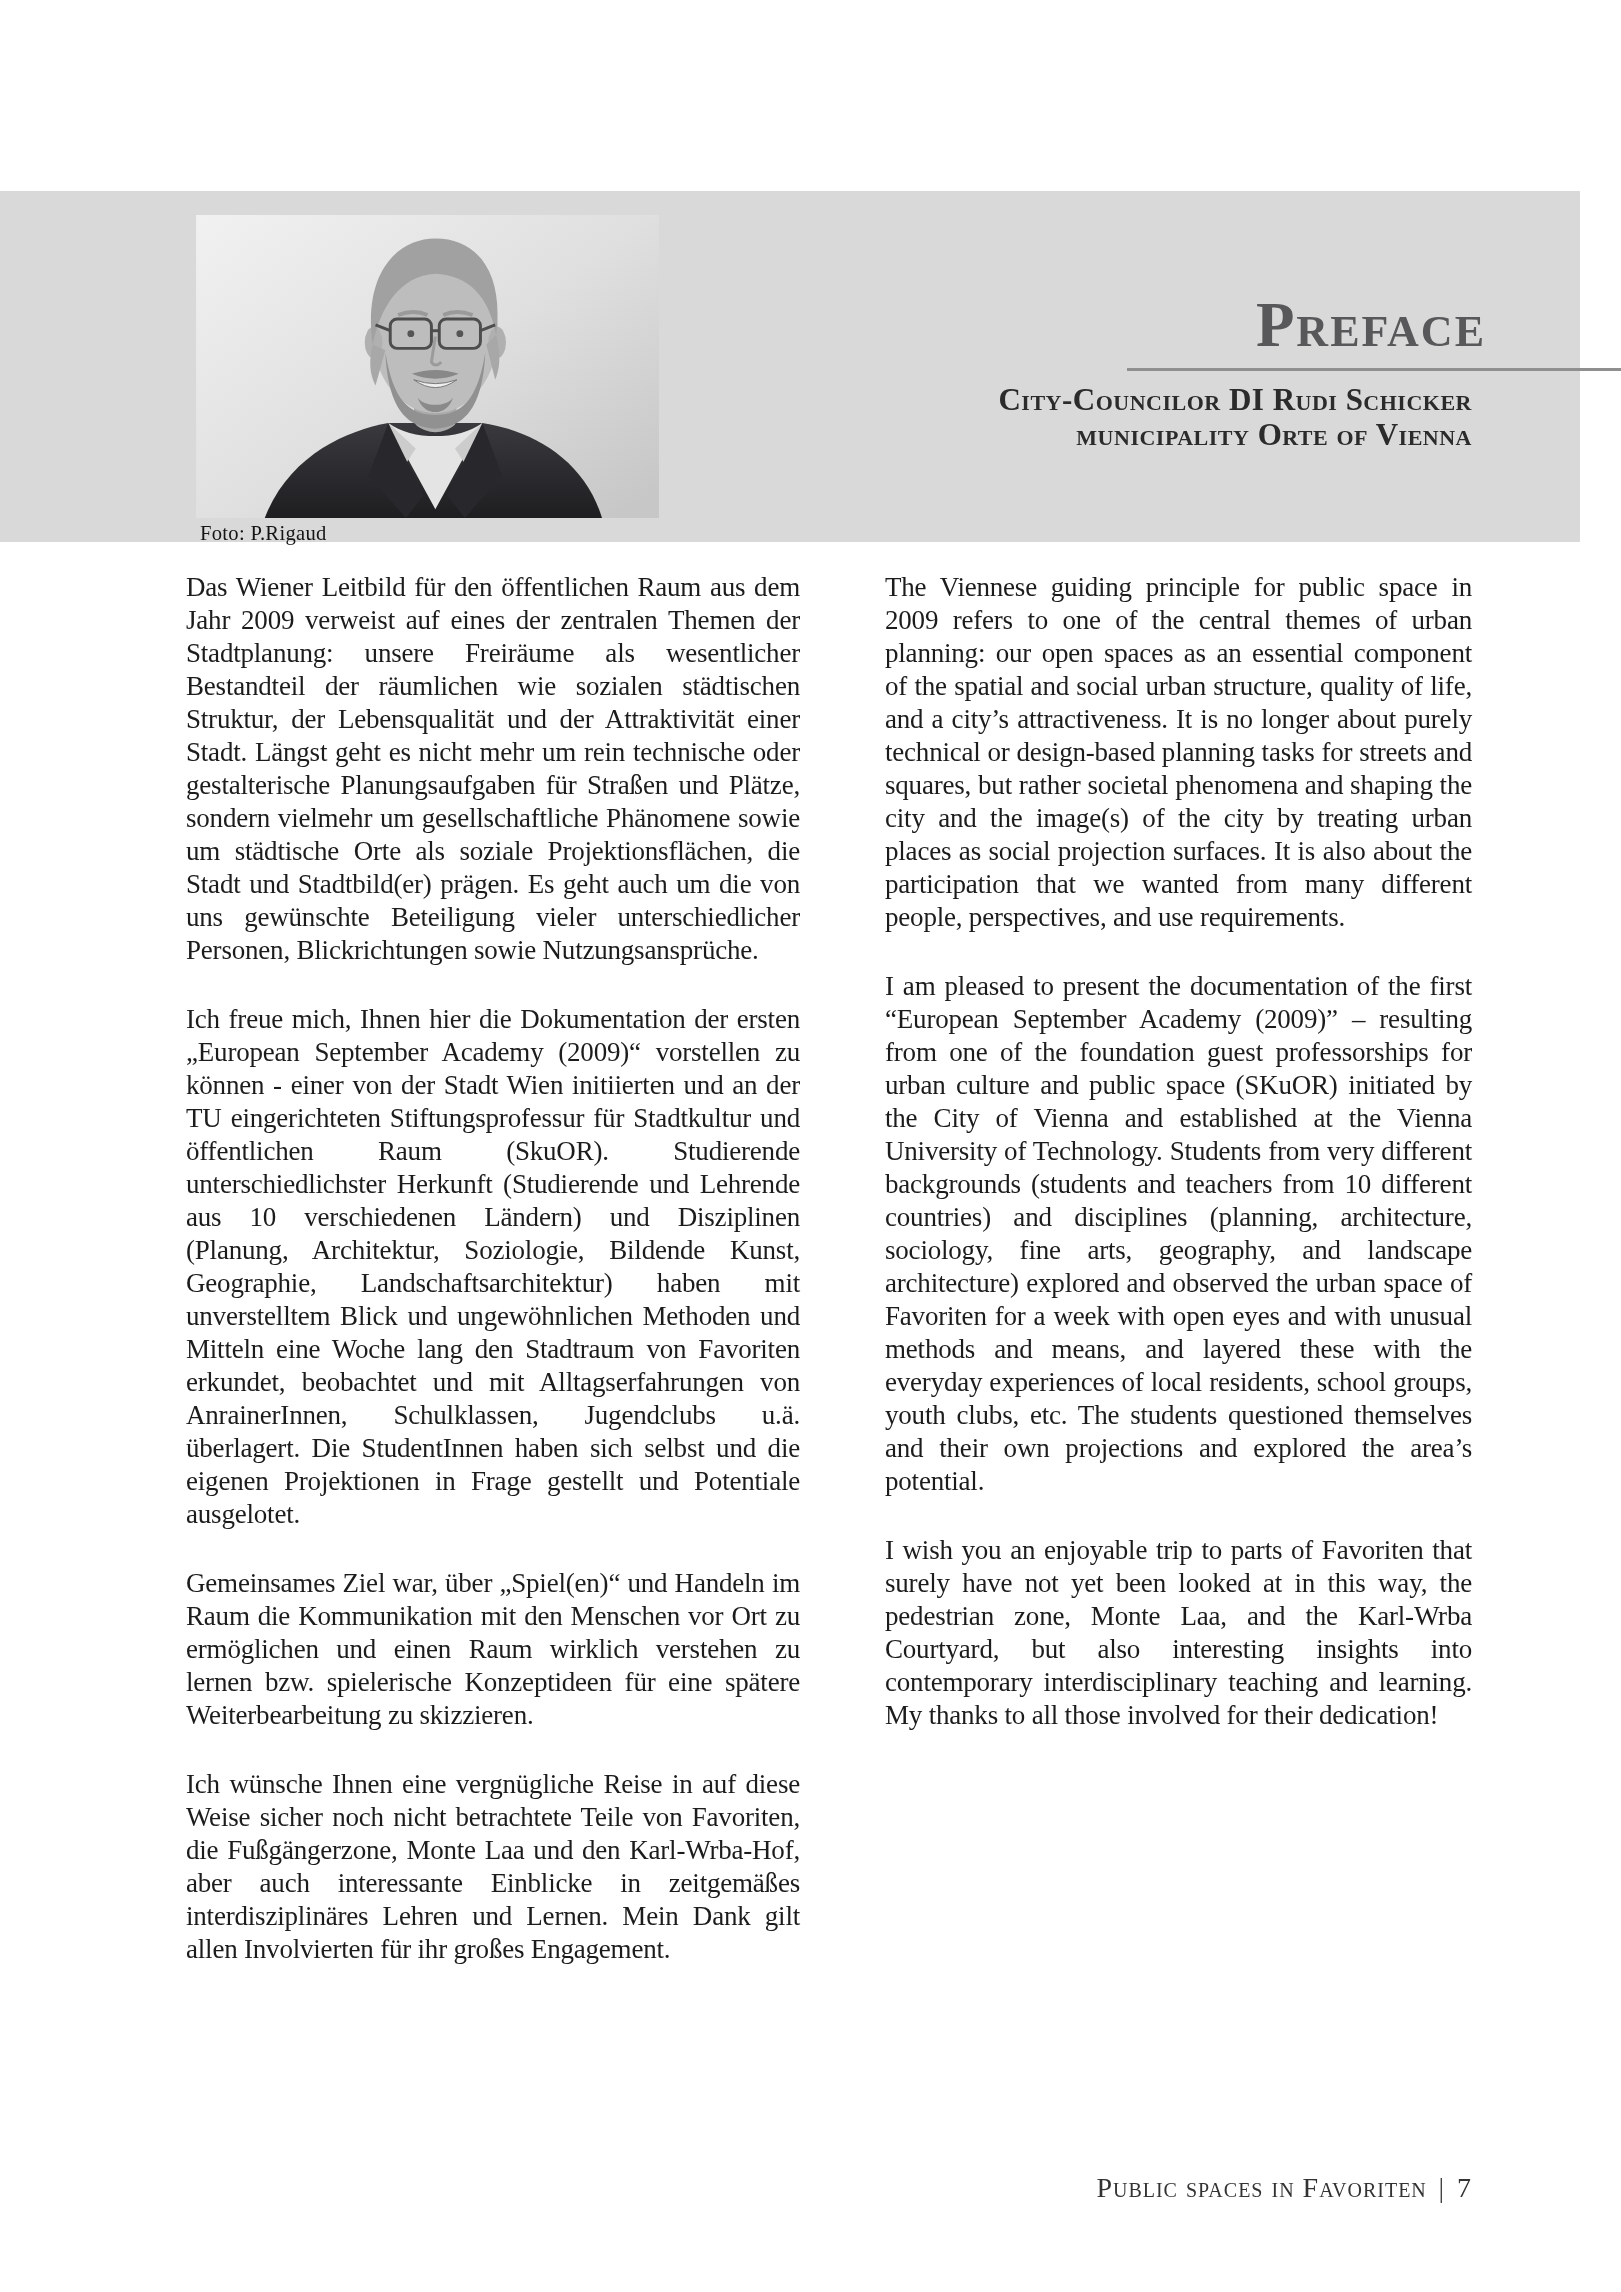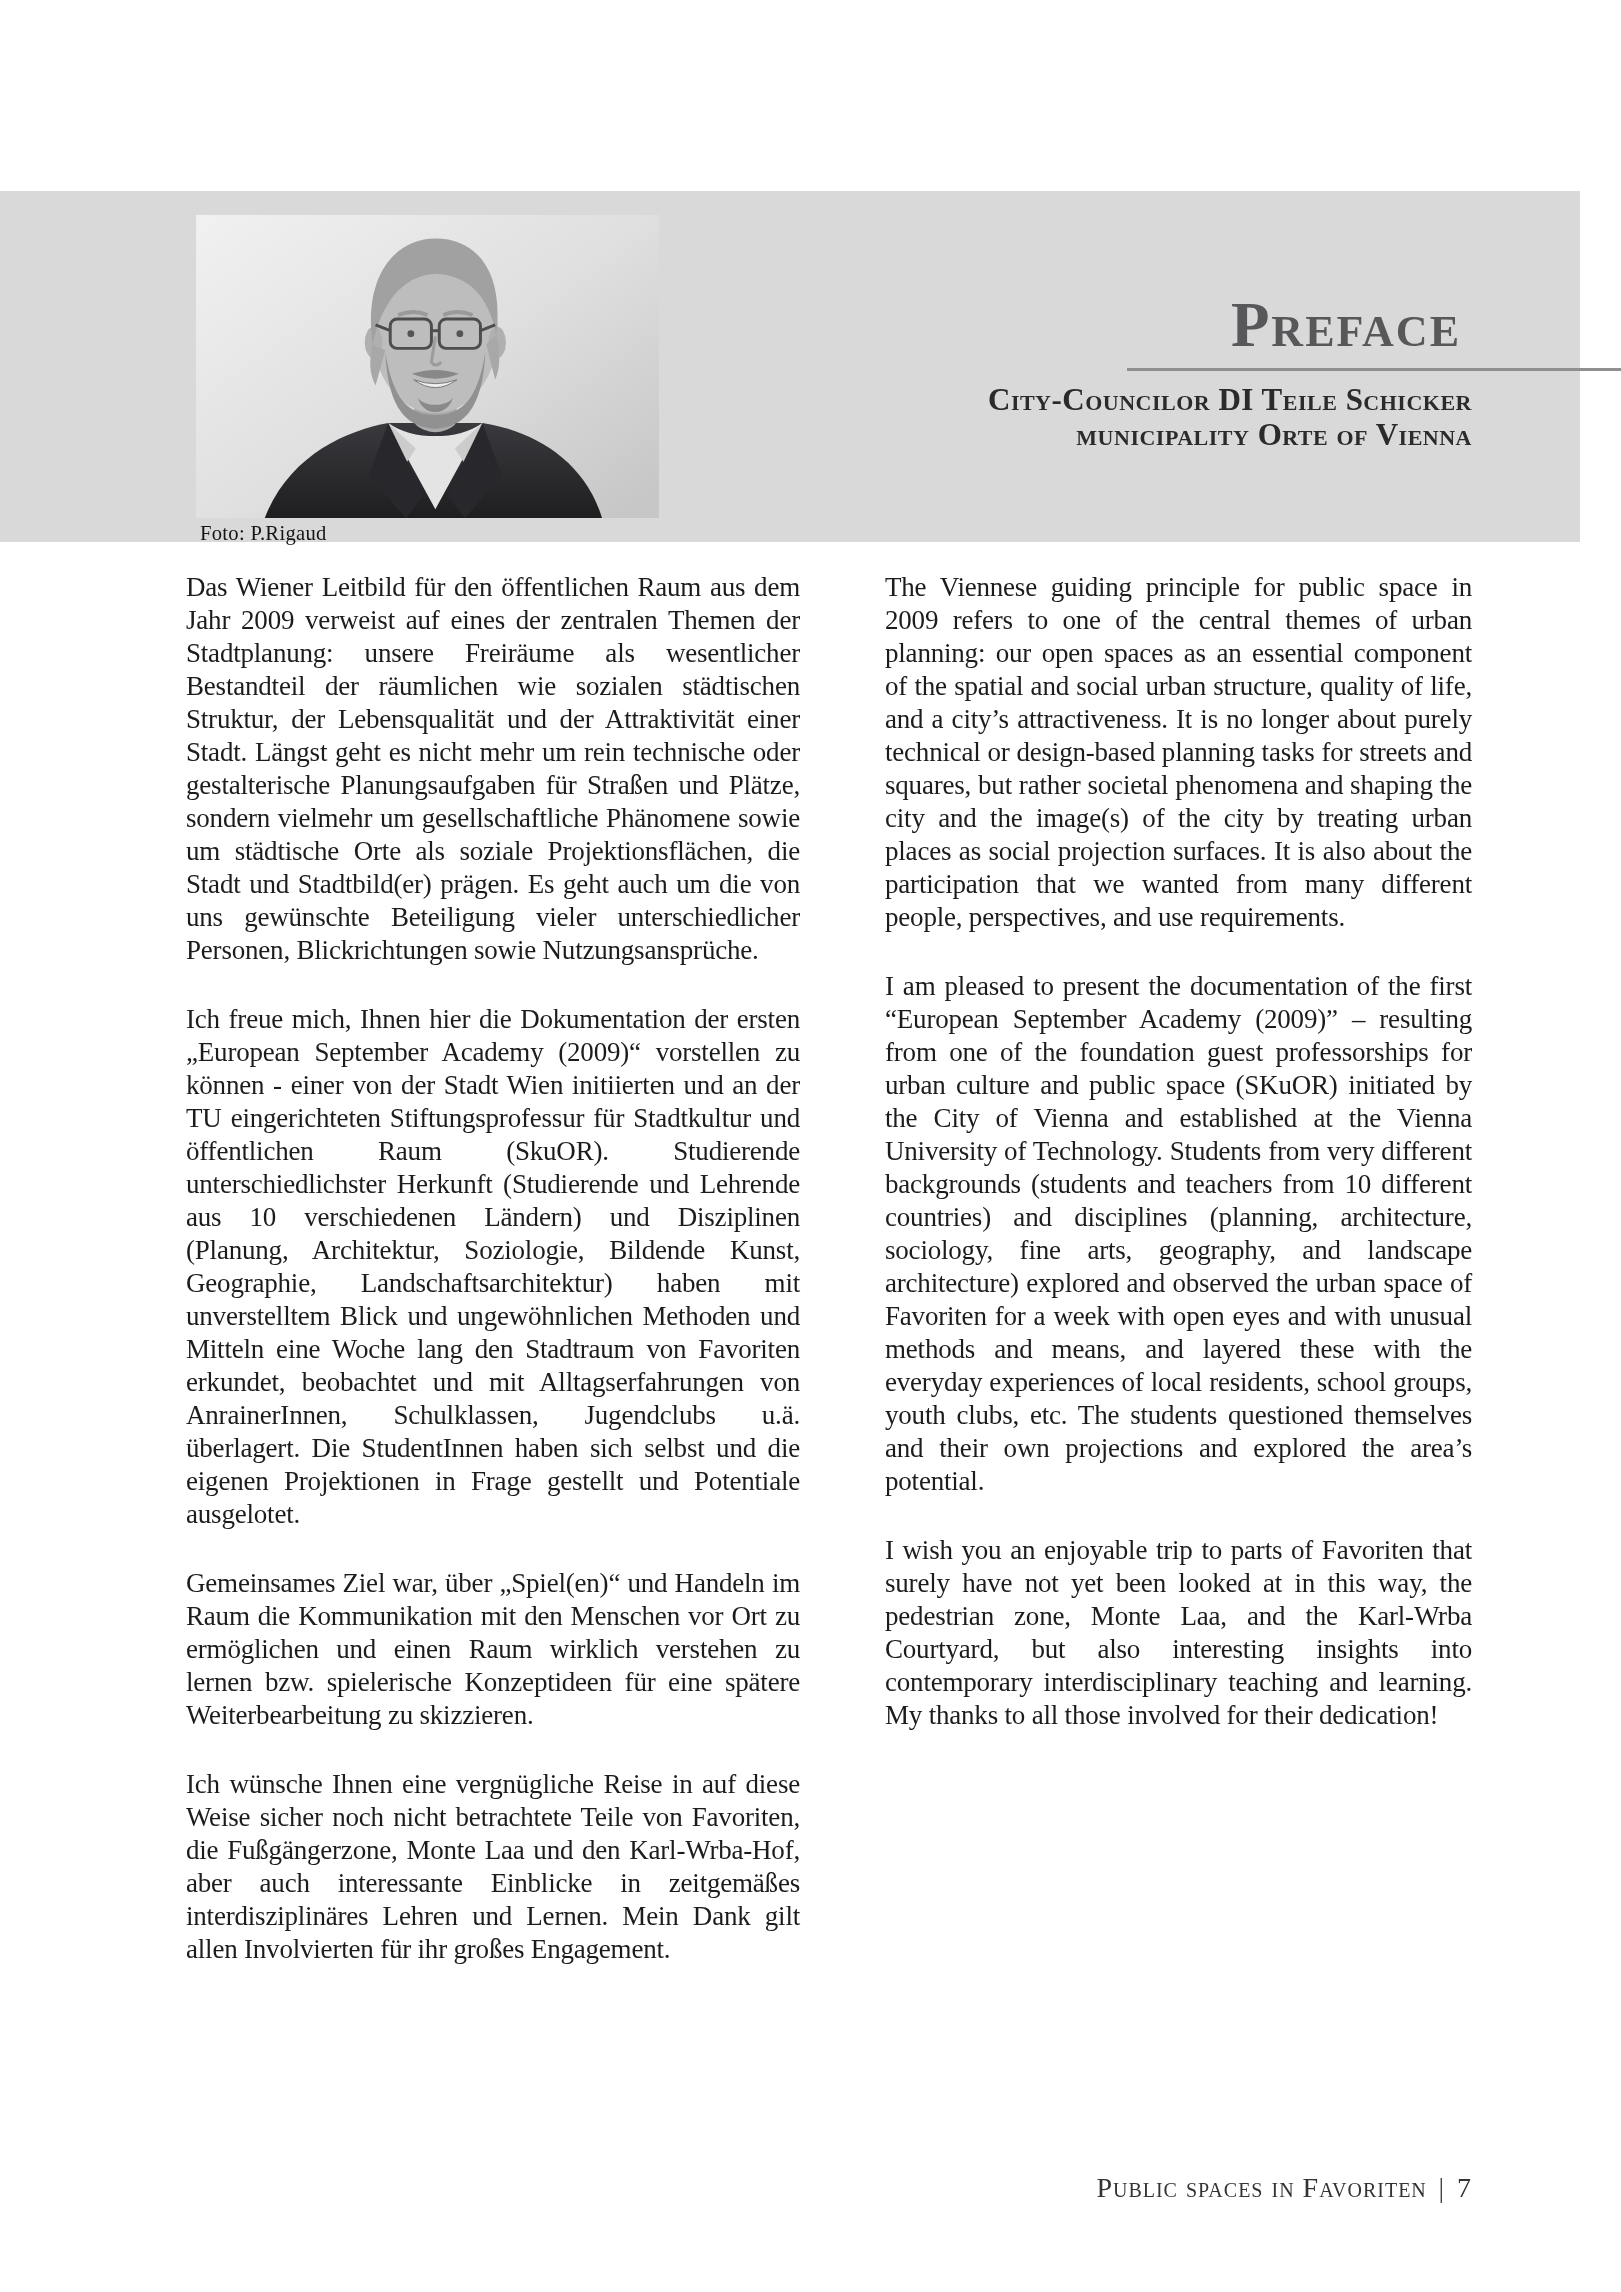--- a/index.html
+++ b/index.html
@@ -15,21 +15,21 @@
   .photo{
     position:absolute;left:196px;top:215px;width:463px;height:303px;
     overflow:hidden;
   }
   .photo svg{display:block;}
   .caption{
     position:absolute;left:200px;top:522px;
     font-size:20.6px;color:#151515;letter-spacing:0.3px;
   }
   .title{
-    position:absolute;right:160px;top:294px;text-align:right;
+    position:absolute;right:135px;top:294px;text-align:right;
     font-variant:small-caps;font-weight:700;font-size:63px;line-height:1.0;
     color:var(--title,#58585a);letter-spacing:2px;white-space:nowrap;
   }
   .rule{
     position:absolute;left:1127px;right:0;top:368px;height:2.9px;
     background:var(--rule,#8f8f8f);
   }
   .subtitle{
     position:absolute;right:149px;top:382px;text-align:right;
     font-variant:small-caps;font-weight:700;font-size:31px;line-height:35px;
@@ -112,21 +112,21 @@
   </svg>
 </div>
 
 <div class="caption">Foto: P.Rigaud</div>
 
 <div class="title">Preface</div>
 
 <div class="rule"></div>
 
 <div class="subtitle">
-  <div>City-Councilor DI Teile Schicker</div>
+  <div>City-Councilor DI Rudi Schicker</div>
   <div>municipality Orte of Vienna</div>
 </div>
 
 <div class="col col-left">
     <p>Das Wiener Leitbild für den öffentlichen Raum aus dem Jahr 2009 verweist auf eines der zentralen Themen der Stadtplanung: unsere Freiräume als wesentlicher Bestandteil der räumlichen wie sozialen städtischen Struktur, der Lebensqualität und der Attraktivität einer Stadt. Längst geht es nicht mehr um rein technische oder gestalterische Planungsaufgaben für Straßen und Plätze, sondern vielmehr um gesellschaftliche Phänomene sowie um städtische Orte als soziale Projektionsflächen, die Stadt und Stadtbild(er) prägen. Es geht auch um die von uns gewünschte Beteiligung vieler unterschiedlicher Personen, Blickrichtungen sowie Nutzungsansprüche.</p>
     <p>Ich freue mich, Ihnen hier die Dokumentation der ersten „European September Academy (2009)“ vorstellen zu können - einer von der Stadt Wien initiierten und an der TU eingerichteten Stiftungsprofessur für Stadtkultur und öffentlichen Raum (SkuOR). Studierende unterschiedlichster Herkunft (Studierende und Lehrende aus 10 verschiedenen Ländern) und Disziplinen (Planung, Architektur, Soziologie, Bildende Kunst, Geographie, Landschaftsarchitektur) haben mit unverstelltem Blick und ungewöhnlichen Methoden und Mitteln eine Woche lang den Stadtraum von Favoriten erkundet, beobachtet und mit Alltagserfahrungen von AnrainerInnen, Schulklassen, Jugendclubs u.ä. überlagert. Die StudentInnen haben sich selbst und die eigenen Projektionen in Frage gestellt und Potentiale ausgelotet.</p>
     <p>Gemeinsames Ziel war, über „Spiel(en)“ und Handeln im Raum die Kommunikation mit den Menschen vor Ort zu ermöglichen und einen Raum wirklich verstehen zu lernen bzw. spielerische Konzeptideen für eine spätere Weiterbearbeitung zu skizzieren.</p>
     <p>Ich wünsche Ihnen eine vergnügliche Reise in auf diese Weise sicher noch nicht betrachtete Teile von Favoriten, die Fußgängerzone, Monte Laa und den Karl-Wrba-Hof, aber auch interessante Einblicke in zeitgemäßes interdisziplinäres Lehren und Lernen. Mein Dank gilt allen Involvierten für ihr großes Engagement.</p>
   </div>
 

